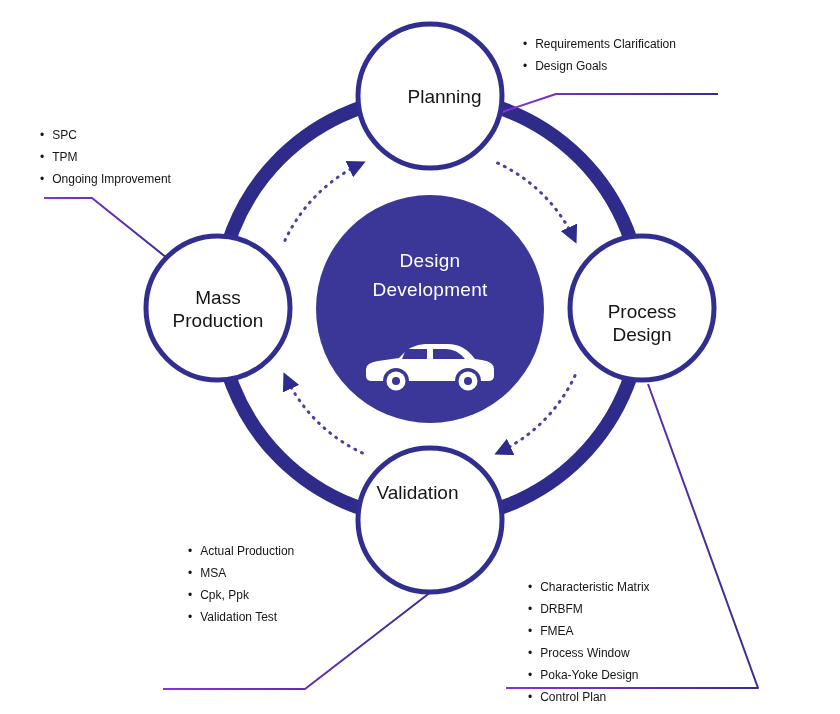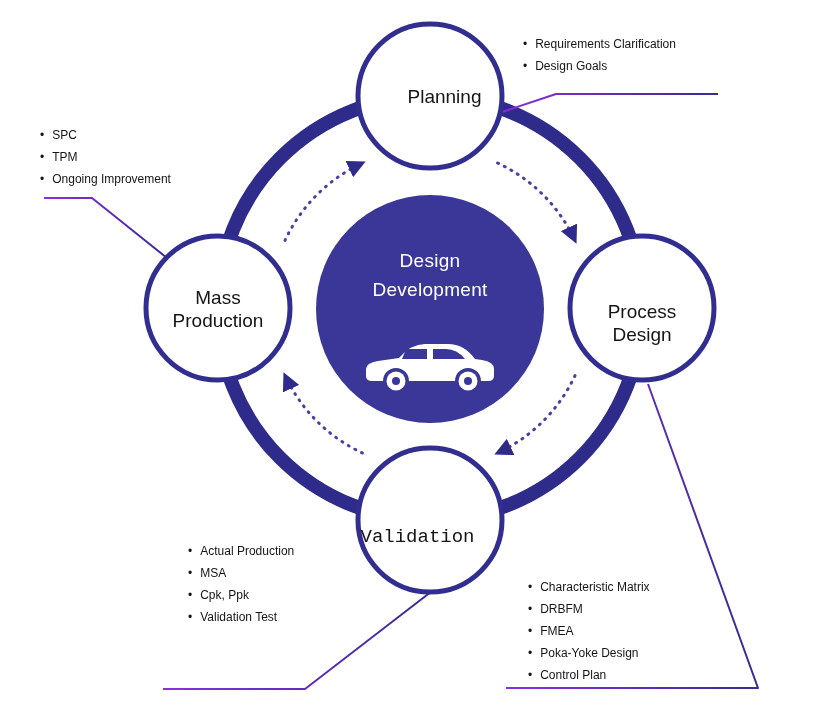--- a/index.html
+++ b/index.html
@@ -100,21 +100,21 @@
     </g>
 
     <circle class="node-circle" cx="430" cy="96" r="72"></circle>
     <circle class="node-circle" cx="642" cy="308" r="72"></circle>
     <circle class="node-circle" cx="430" cy="520" r="72"></circle>
     <circle class="node-circle" cx="218" cy="308" r="72"></circle>
   </svg>
 
   <div class="node-label" style="left:360px; top:85px; width:169px;">Planning</div>
   <div class="node-label" style="left:582px; top:286px; width:120px;margin-top:14px;">Process Design</div>
-  <div class="node-label" style="left:360px; top:526px; width:115px;font-family:Liberation Mono, monospace;">Validation</div>
+  <div class="node-label" style="left:360px; top:481px; width:115px;">Validation</div>
   <div class="node-label" style="left:153px; top:286px; width:130px;">Mass Production</div>
 
   <div class="center-title">
     <div>Design</div>
     <div>Development</div>
   </div>
 
   <div class="callout" style="left:523px; top:33px;">
     <div class="callout-item">Requirements Clarification</div>
     <div class="callout-item">Design Goals</div>
@@ -130,17 +130,18 @@
     <div class="callout-item">Actual Production</div>
     <div class="callout-item">MSA</div>
     <div class="callout-item">Cpk, Ppk</div>
     <div class="callout-item">Validation Test</div>
   </div>
 
   <div class="callout" style="left:528px; top:576px;">
     <div class="callout-item">Characteristic Matrix</div>
     <div class="callout-item">DRBFM</div>
     <div class="callout-item">FMEA</div>
+    <div class="callout-item">Process Window</div>
     <div class="callout-item">Poka-Yoke Design</div>
     <div class="callout-item">Control Plan</div>
   </div>
 
 </div>
 
 </body></html>

